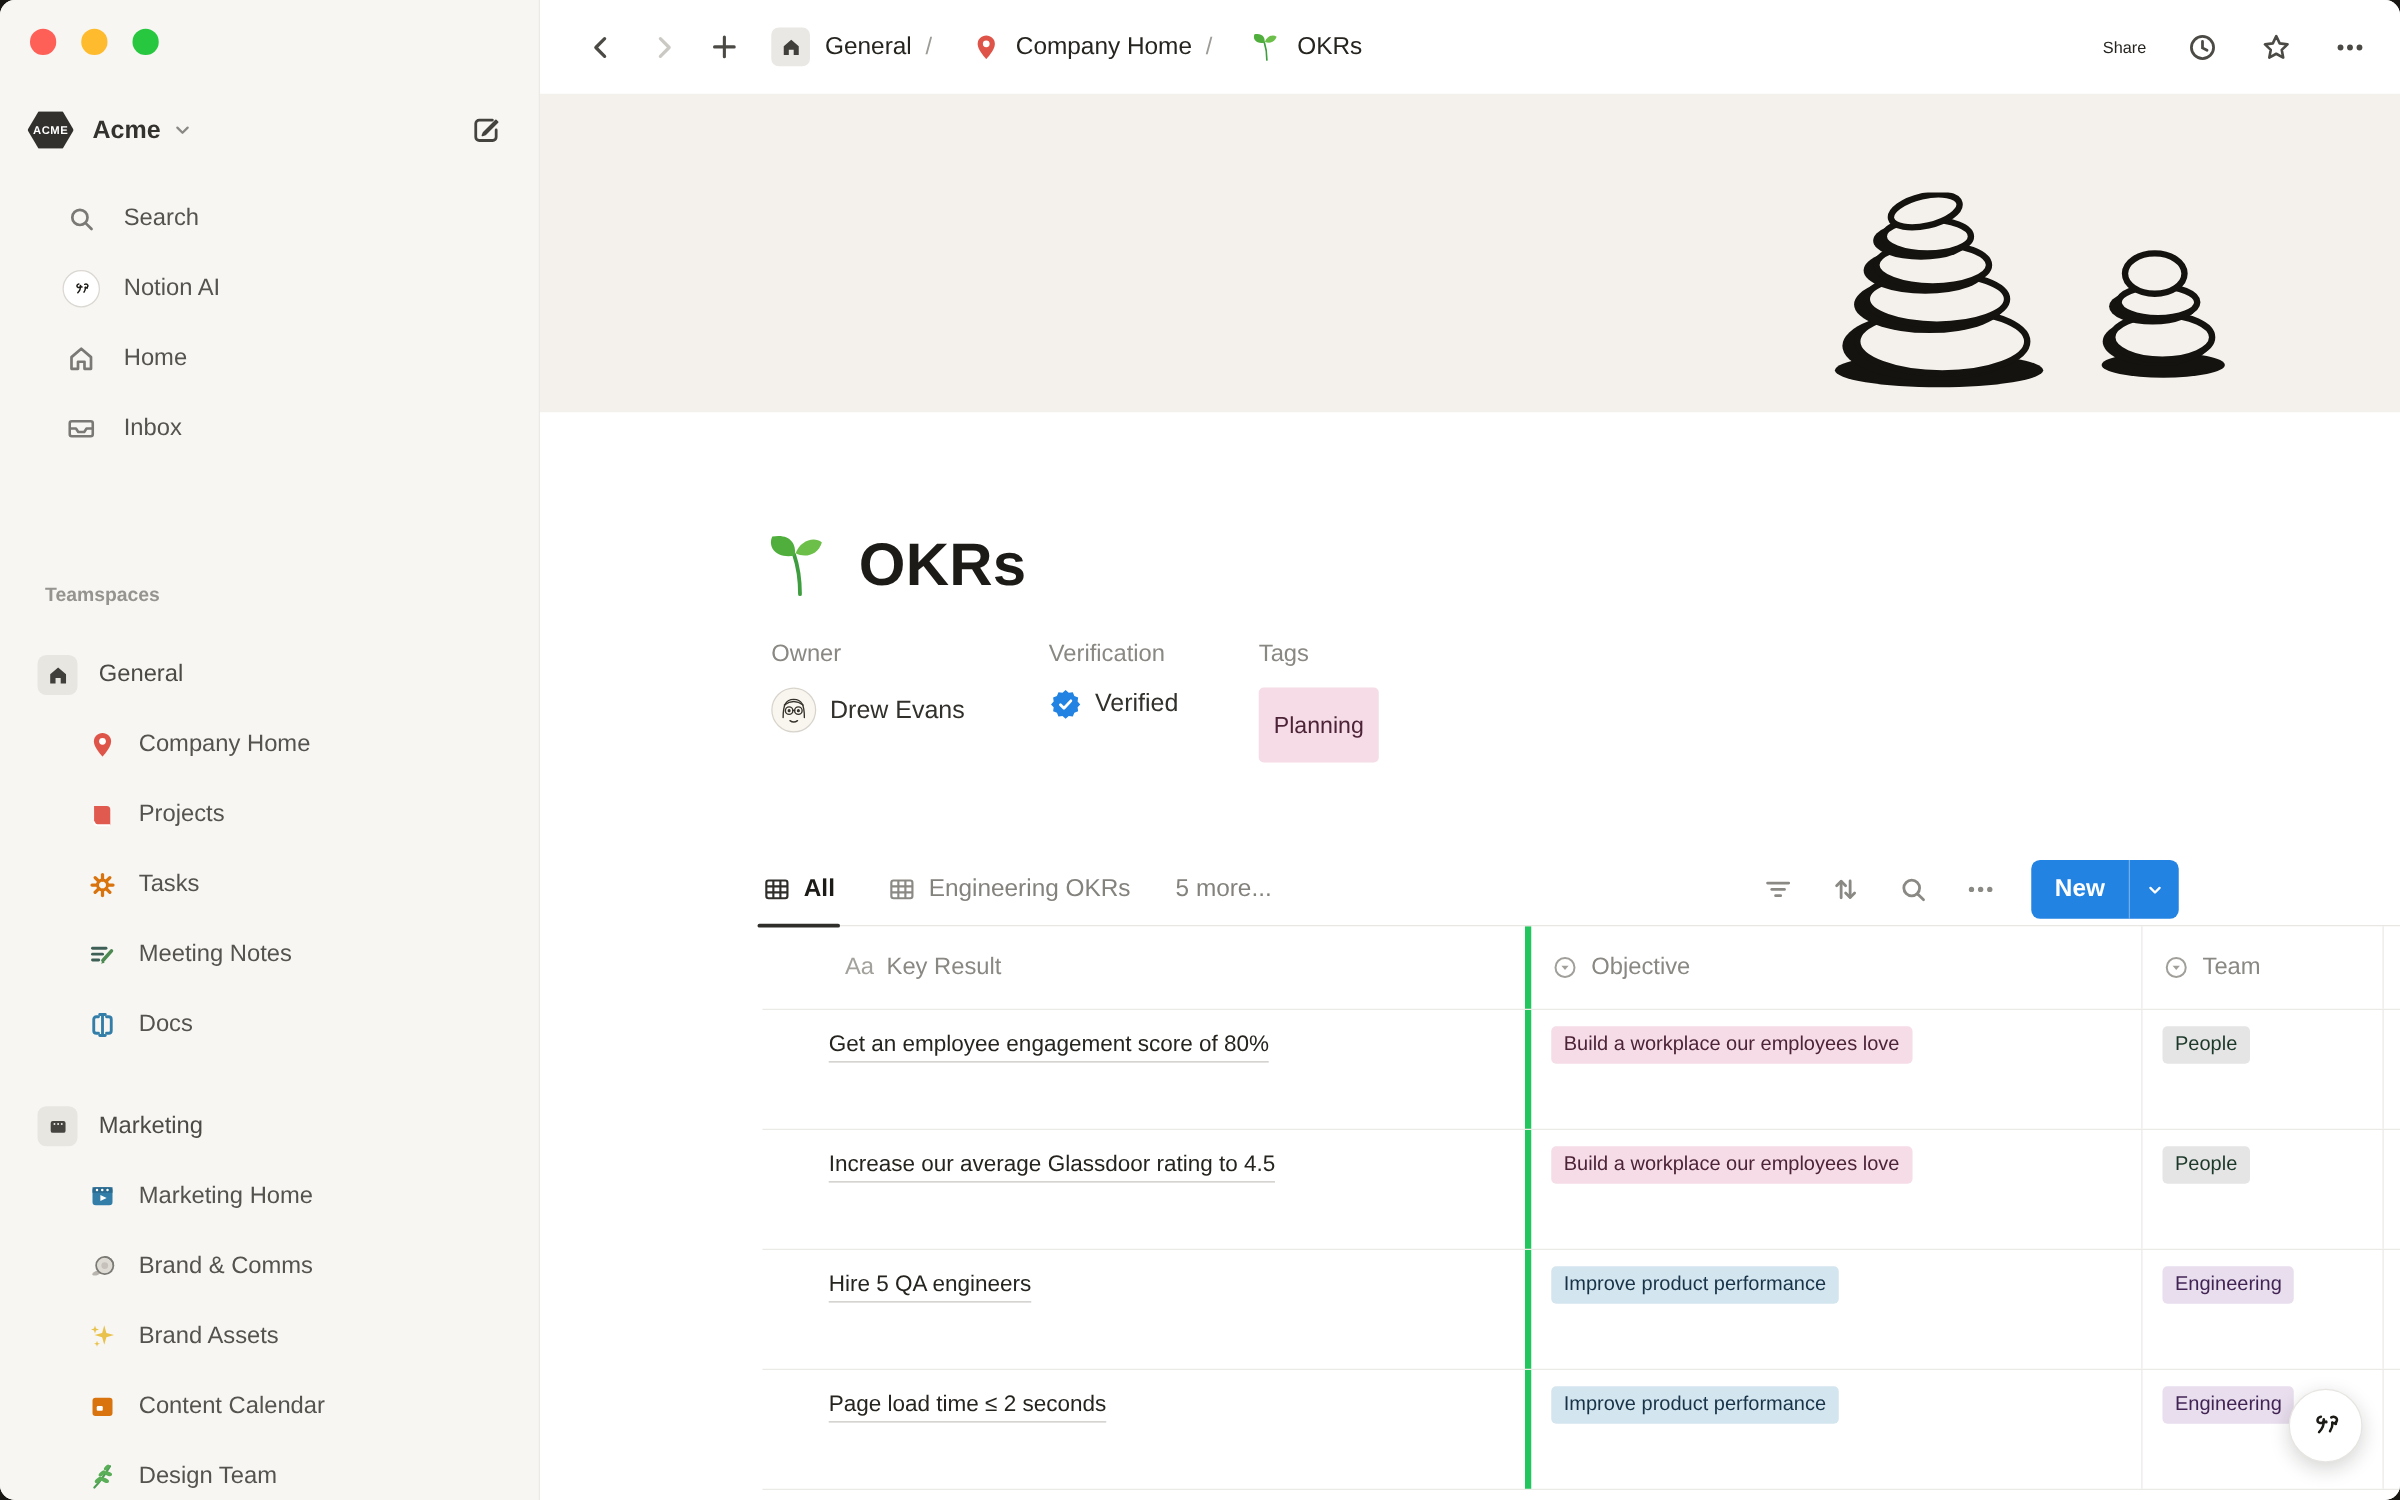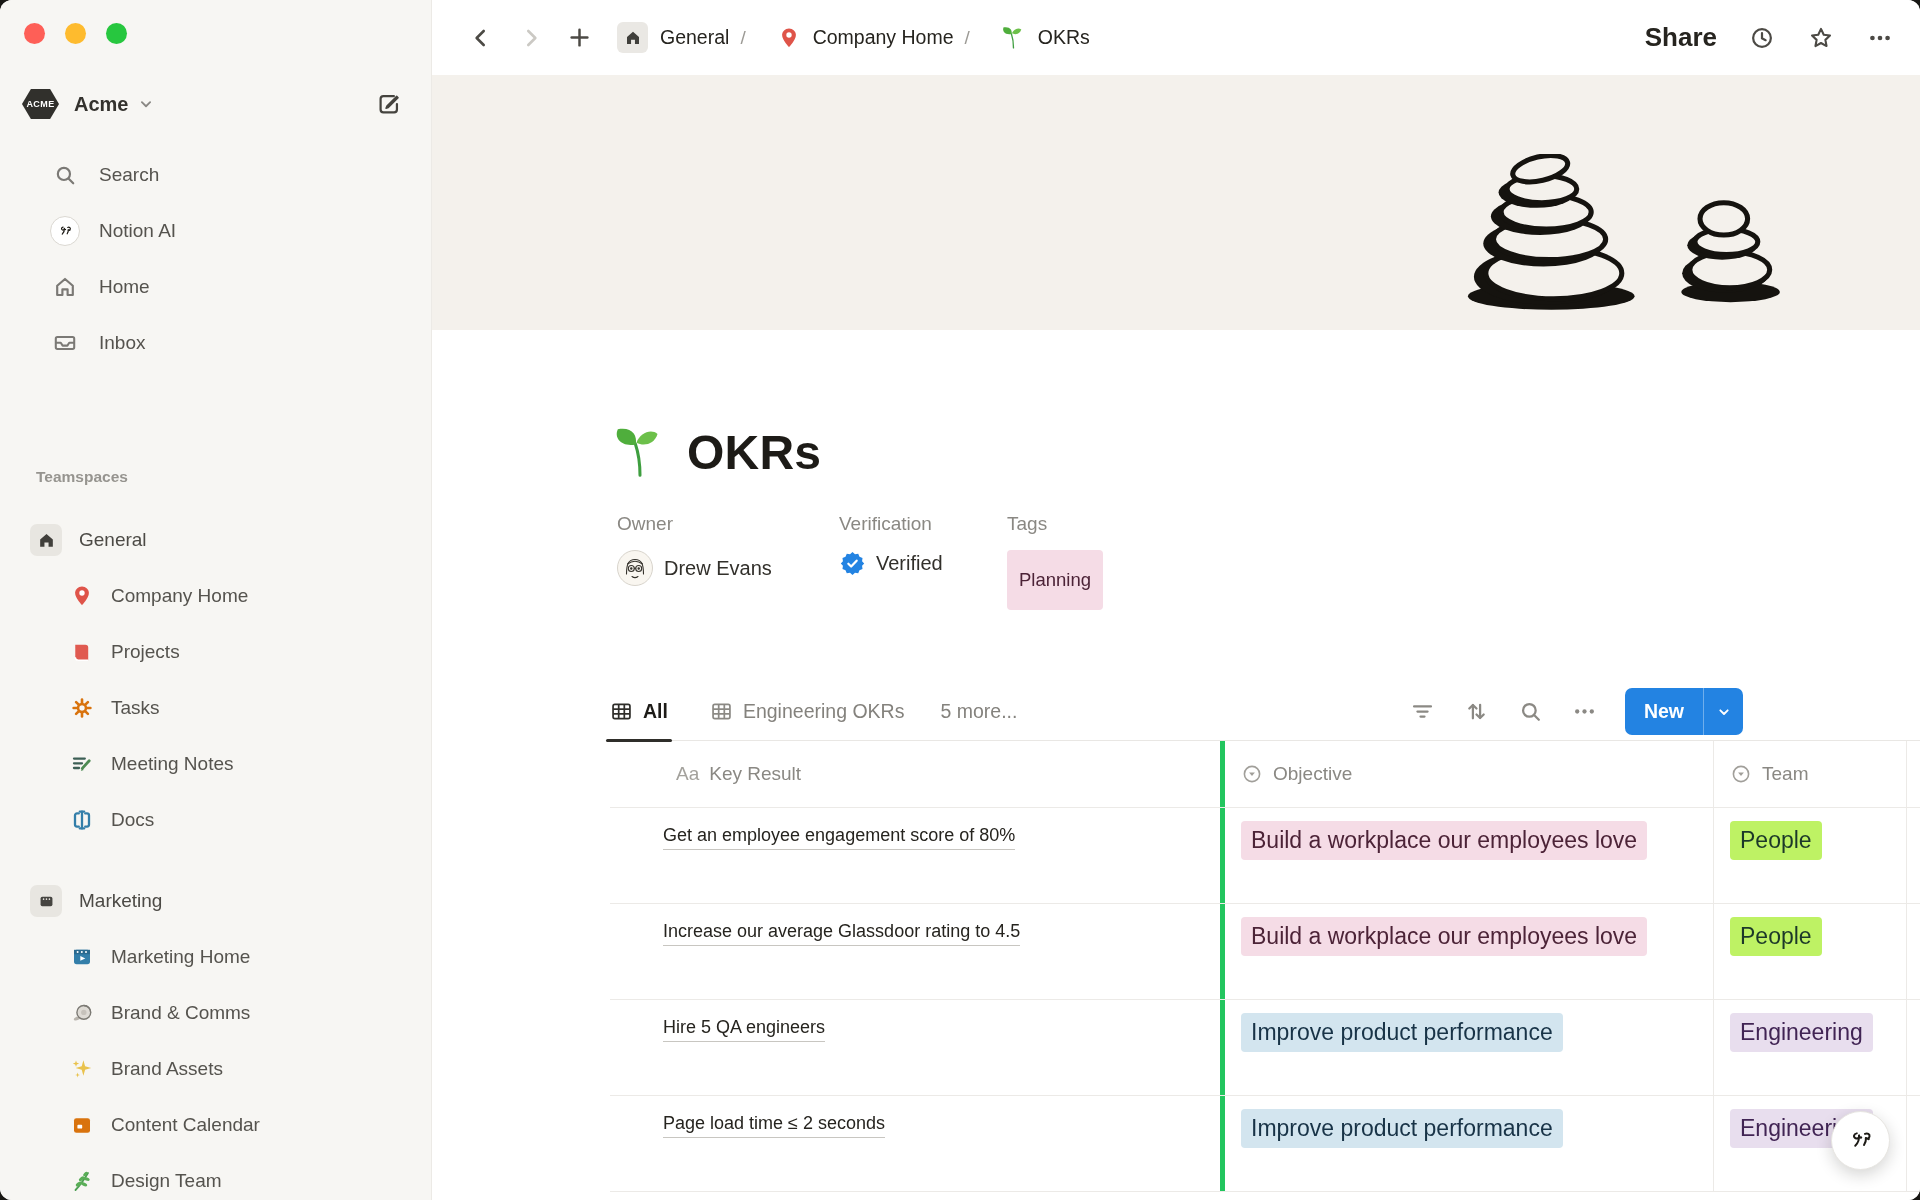--- a/index.html
+++ b/index.html
@@ -36,21 +36,21 @@
   .main{position:absolute;left:432px;top:0;right:0;height:100%;}
   .topbar{position:absolute;top:0;left:0;right:0;height:75px;background:#fff;display:flex;align-items:center;padding:0 26px 0 36px;box-sizing:border-box;}
   .tb-ic{display:flex;align-items:center;color:#4c4a45;cursor:pointer;}
   .tb-ic.disabled{color:#cbc9c4;cursor:default;}
   .fwd{margin-left:24px;} .plus{margin-left:22px;}
   .bc-badge{width:31px;height:31px;background:#eae8e4;border-radius:6px;margin-left:24px;display:flex;align-items:center;justify-content:center;cursor:pointer;}
   .bc-item{margin-left:12px;font-size:19.5px;color:#26241f;cursor:pointer;white-space:nowrap;}
   .bc-sep{margin:0 11px;color:#9d9b96;font-size:19px;}
   .bc-icon{margin-left:20px;display:flex;align-items:center;}
   .tb-right{margin-left:auto;display:flex;align-items:center;gap:31px;}
-  .share{font-size:26px;color:#26241f;cursor:pointer;font-weight:bold;}
+  .share{font-size:13px;color:#26241f;cursor:pointer;}
 
   .cover{position:absolute;top:75px;left:0;right:0;height:255px;background:#f4f1ec;}
   .stones{position:absolute;right:118px;bottom:14px;}
 
   .content{position:absolute;top:330px;left:0;right:0;bottom:0;background:#fff;}
   .title-row{display:flex;align-items:center;gap:19px;margin:94px 0 0 180px;}
   .page-title{font-size:48px;font-weight:700;color:#1d1b17;margin:0;letter-spacing:.2px;}
   .props{display:flex;margin:33px 0 0 185px;}
   .prop{display:flex;flex-direction:column;}
   .prop-owner{width:222px;} .prop-verif{width:168px;}
@@ -81,23 +81,23 @@
   .c2{width:489px;border-right:1px solid #eceae7;}
   .c3{width:193px;border-right:1px solid #eceae7;}
   .t-header .c1{padding-left:66px;gap:10px;}
   .t-header .c2,.t-header .c3{padding-left:16px;gap:10px;}
   .aa{font-size:19px;color:#a3a19c;}
   .t-row{display:flex;height:95px;border-bottom:1px solid #eceae7;}
   .cell{box-sizing:border-box;}
   .t-row .c1{padding:14px 20px 0 53px;cursor:pointer;}
   .t-row .c2,.t-row .c3{padding:13px 0 0 16px;cursor:pointer;}
   .kr{font-size:18px;font-weight:500;color:#26241f;border-bottom:1.5px solid #c8c6c1;padding-bottom:4px;display:inline;line-height:1.5;}
-  .badge{display:inline-block;padding:4px 10px;border-radius:4px;font-size:23px;line-height:1.35;white-space:nowrap;}
+  .badge{display:inline-block;padding:4px 10px;border-radius:4px;font-size:16px;line-height:1.35;white-space:nowrap;}
   .badge[data-color="pink"], .tag[data-color="pink"]{background:#f5dce6;color:#4c2337;}
-  .badge[data-color="green"]{background:#bef264;color:#1c3829;}
+  .badge[data-color="green"]{background:#e5e5e5;color:#1c3829;}
   .badge[data-color="blue"]{background:#d3e5ef;color:#183347;}
   .badge[data-color="purple"]{background:#e8deee;color:#412454;}
   .t-footer{display:flex;margin-left:178px;}
   .calc{margin-left:466px;margin-top:9px;display:flex;align-items:center;gap:8px;color:#b91c1c;font-size:19.5px;cursor:pointer;}
 
   .ai-fab{position:absolute;right:30px;bottom:30px;width:59px;height:59px;border-radius:50%;background:#fff;border:1px solid #e7e5e1;box-shadow:0 5px 16px rgba(20,20,18,.18);display:flex;align-items:center;justify-content:center;cursor:pointer;box-sizing:border-box;}
   svg{display:block;}
 </style>
 </head>
 <body>

